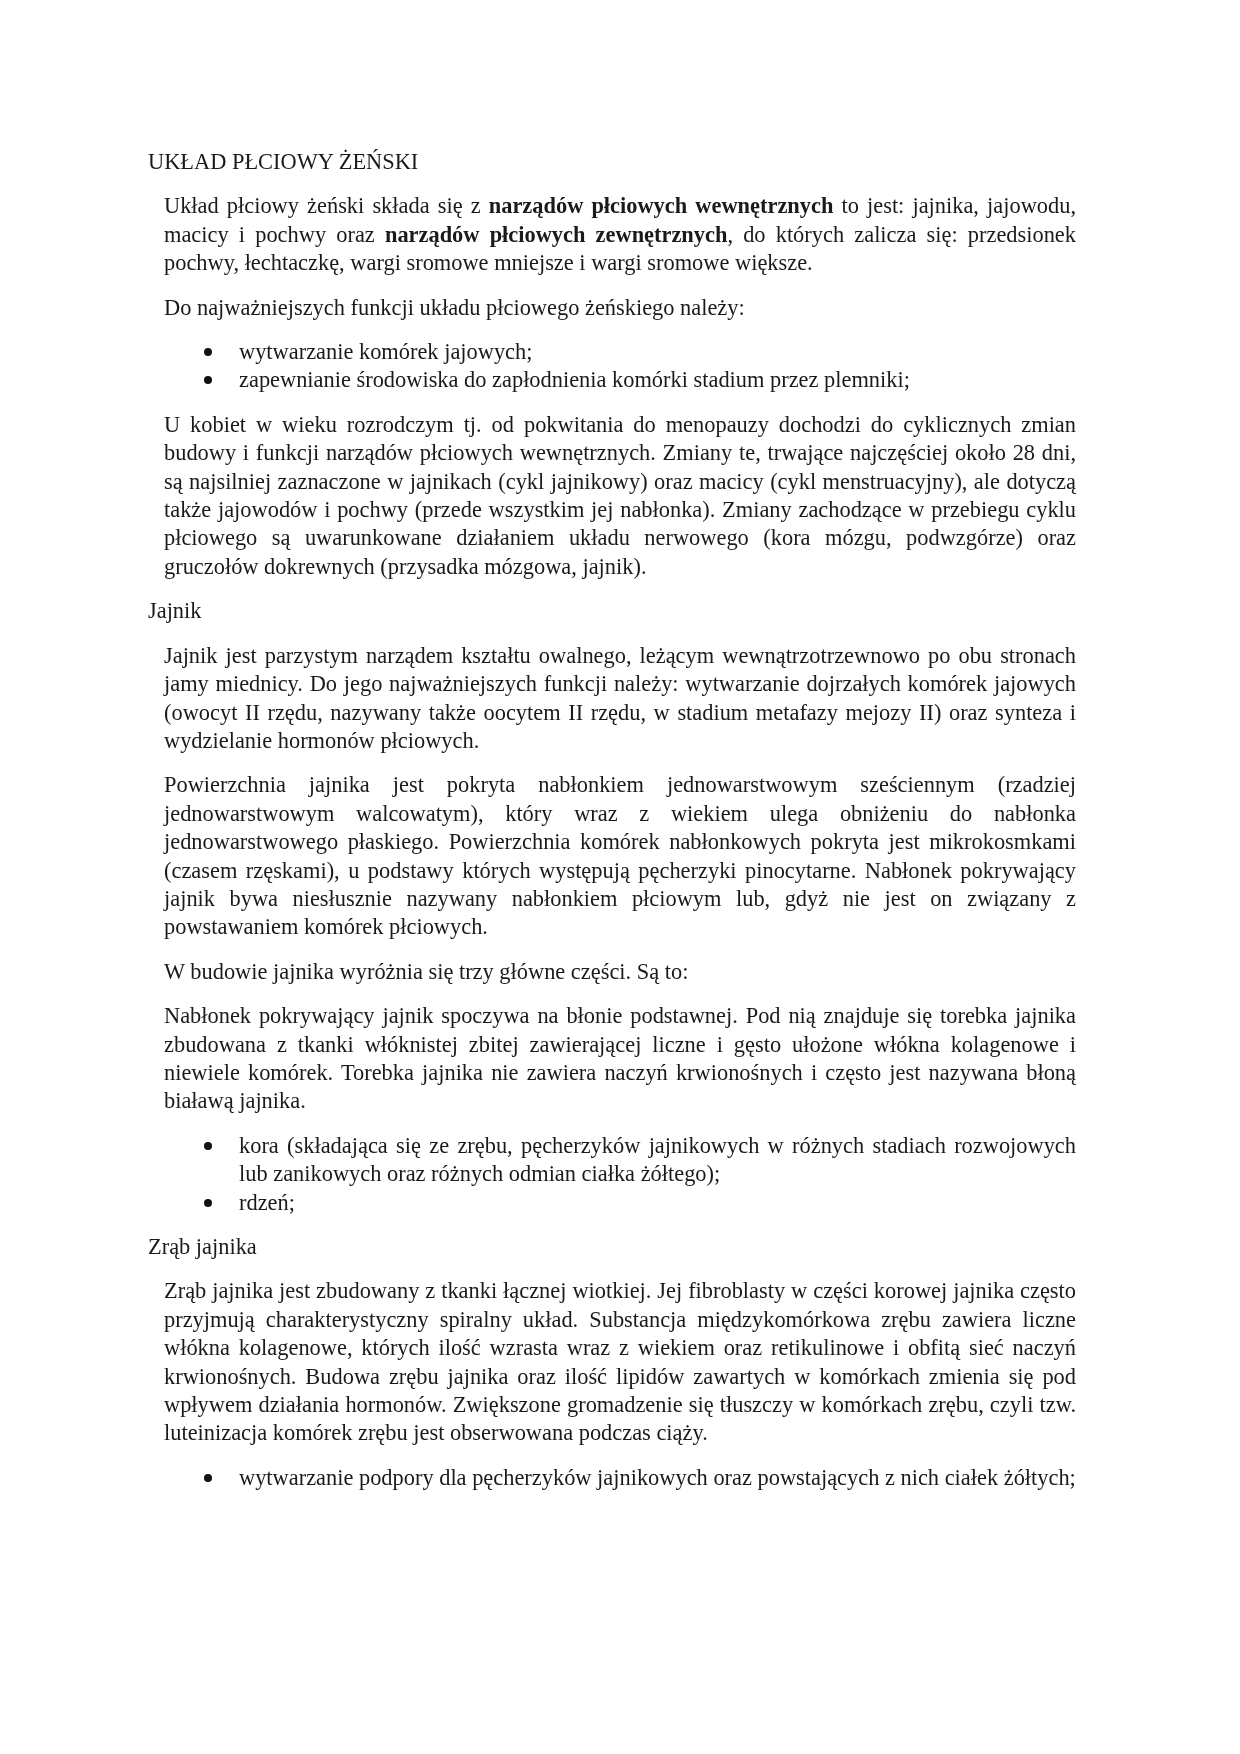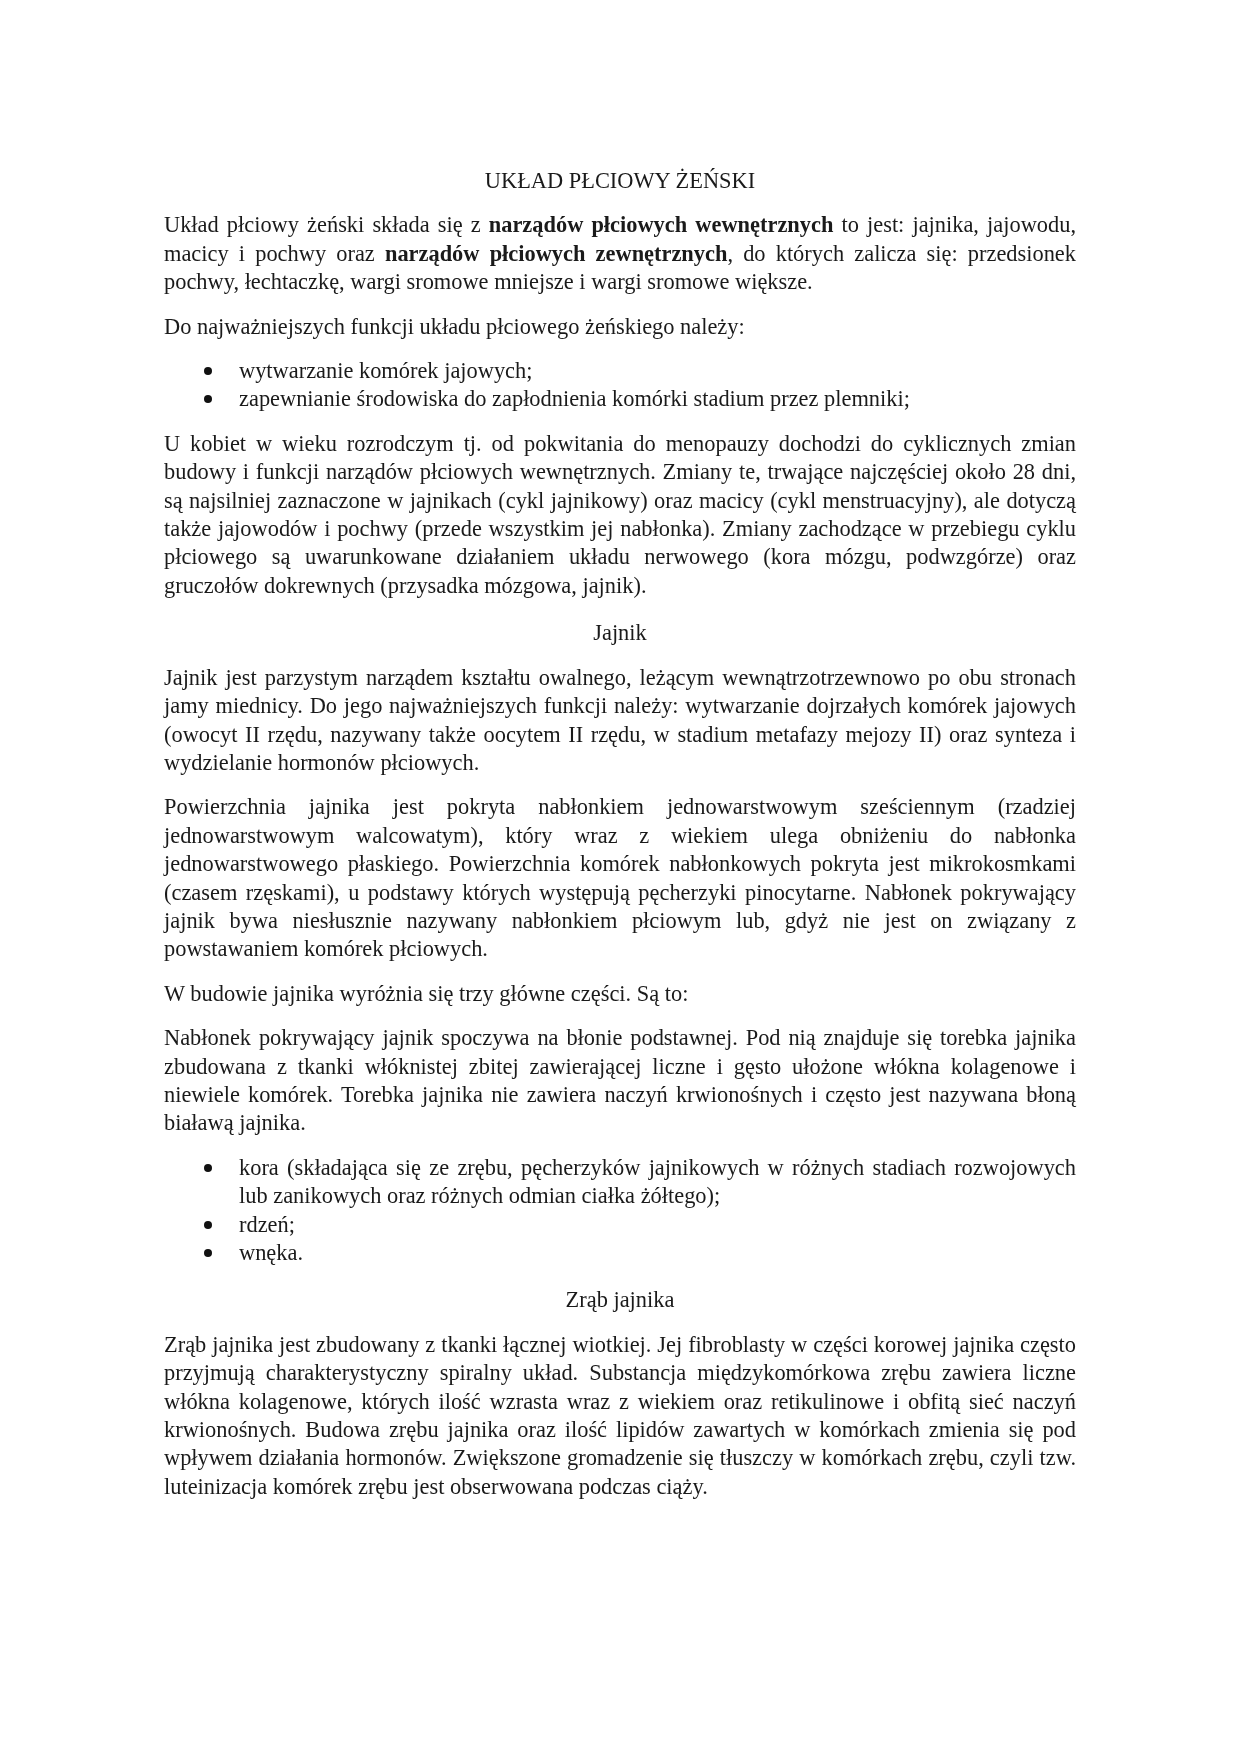--- a/index.html
+++ b/index.html
@@ -2,21 +2,21 @@
 <html><head>
 <meta charset="utf-8">
 <style>
   html, body { margin: 0; padding: 0; background: #ffffff; }
   body { width: 1240px; height: 1754px; position: relative; overflow: hidden; }
   .page {
     position: absolute; left: 148px; top: 148px; width: 944px;
     font-family: "Liberation Serif", "DejaVu Serif", serif;
     font-size: 22.4px; line-height: 28.4px; color: #1a1a1a;
   }
-  .title, .heading { text-align: center; margin-top: 19px; }
+  .title, .heading { text-align: left; }
   p { margin: 16px; text-align: justify; }
   ul { margin: 16px; padding: 0; list-style: none; }
   li { position: relative; padding-left: 75px; text-align: justify; }
   li::before {
     content: ""; position: absolute; left: 40px; top: 10px;
     width: 8px; height: 8px; border-radius: 50%; background: #111;
   }
   b { font-weight: bold; }
 </style>
 </head>
@@ -36,18 +36,20 @@
   <p>U kobiet w wieku rozrodczym tj. od pokwitania do menopauzy dochodzi do cyklicznych zmian budowy i funkcji narządów płciowych wewnętrznych. Zmiany te, trwające najczęściej około 28 dni, są najsilniej zaznaczone w jajnikach (cykl jajnikowy) oraz macicy (cykl menstruacyjny), ale dotyczą także jajowodów i pochwy (przede wszystkim jej nabłonka). Zmiany zachodzące w przebiegu cyklu płciowego są uwarunkowane działaniem układu nerwowego (kora mózgu, podwzgórze) oraz gruczołów dokrewnych (przysadka mózgowa, jajnik).</p>
 
   <div class="heading">Jajnik</div>
   <p>Jajnik jest parzystym narządem kształtu owalnego, leżącym wewnątrzotrzewnowo po obu stronach jamy miednicy. Do jego najważniejszych funkcji należy: wytwarzanie dojrzałych komórek jajowych (owocyt II rzędu, nazywany także oocytem II rzędu, w stadium metafazy mejozy II) oraz synteza i wydzielanie hormonów płciowych.</p>
   <p>Powierzchnia jajnika jest pokryta nabłonkiem jednowarstwowym sześciennym (rzadziej jednowarstwowym walcowatym), który wraz z wiekiem ulega obniżeniu do nabłonka jednowarstwowego płaskiego. Powierzchnia komórek nabłonkowych pokryta jest mikrokosmkami (czasem rzęskami), u podstawy których występują pęcherzyki pinocytarne. Nabłonek pokrywający jajnik bywa niesłusznie nazywany nabłonkiem płciowym lub, gdyż nie jest on związany z powstawaniem komórek płciowych.</p>
   <p>W budowie jajnika wyróżnia się trzy główne części. Są to:</p>
   <p>Nabłonek pokrywający jajnik spoczywa na błonie podstawnej. Pod nią znajduje się torebka jajnika zbudowana z tkanki włóknistej zbitej zawierającej liczne i gęsto ułożone włókna kolagenowe i niewiele komórek. Torebka jajnika nie zawiera naczyń krwionośnych i często jest nazywana błoną białawą jajnika.</p>
   <ul>
     <li>kora (składająca się ze zrębu, pęcherzyków jajnikowych w różnych stadiach rozwojowych lub zanikowych oraz różnych odmian ciałka żółtego);</li>
     <li>rdzeń;</li>
-    <li>wnęka.</li>
   </ul>
 
   <div class="heading">Zrąb jajnika</div>
   <p>Zrąb jajnika jest zbudowany z tkanki łącznej wiotkiej. Jej fibroblasty w części korowej jajnika często przyjmują charakterystyczny spiralny układ. Substancja międzykomórkowa zrębu zawiera liczne włókna kolagenowe, których ilość wzrasta wraz z wiekiem oraz retikulinowe i obfitą sieć naczyń krwionośnych. Budowa zrębu jajnika oraz ilość lipidów zawartych w komórkach zmienia się pod wpływem działania hormonów. Zwiększone gromadzenie się tłuszczy w komórkach zrębu, czyli tzw. luteinizacja komórek zrębu jest obserwowana podczas ciąży.</p>
+  <ul>
+    <li>wytwarzanie podpory dla pęcherzyków jajnikowych oraz powstających z nich ciałek żółtych;</li>
+  </ul>
 </div>
 
 </body></html>

